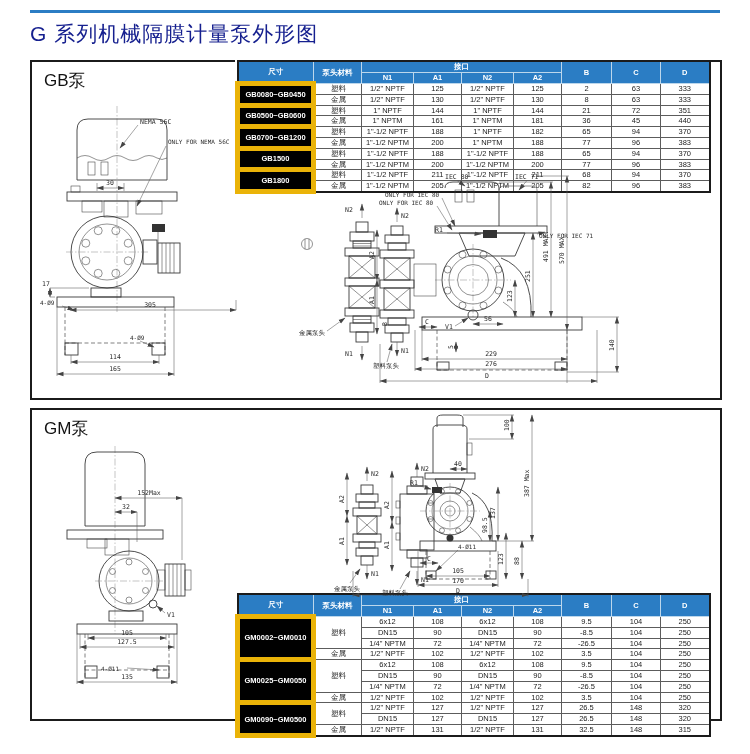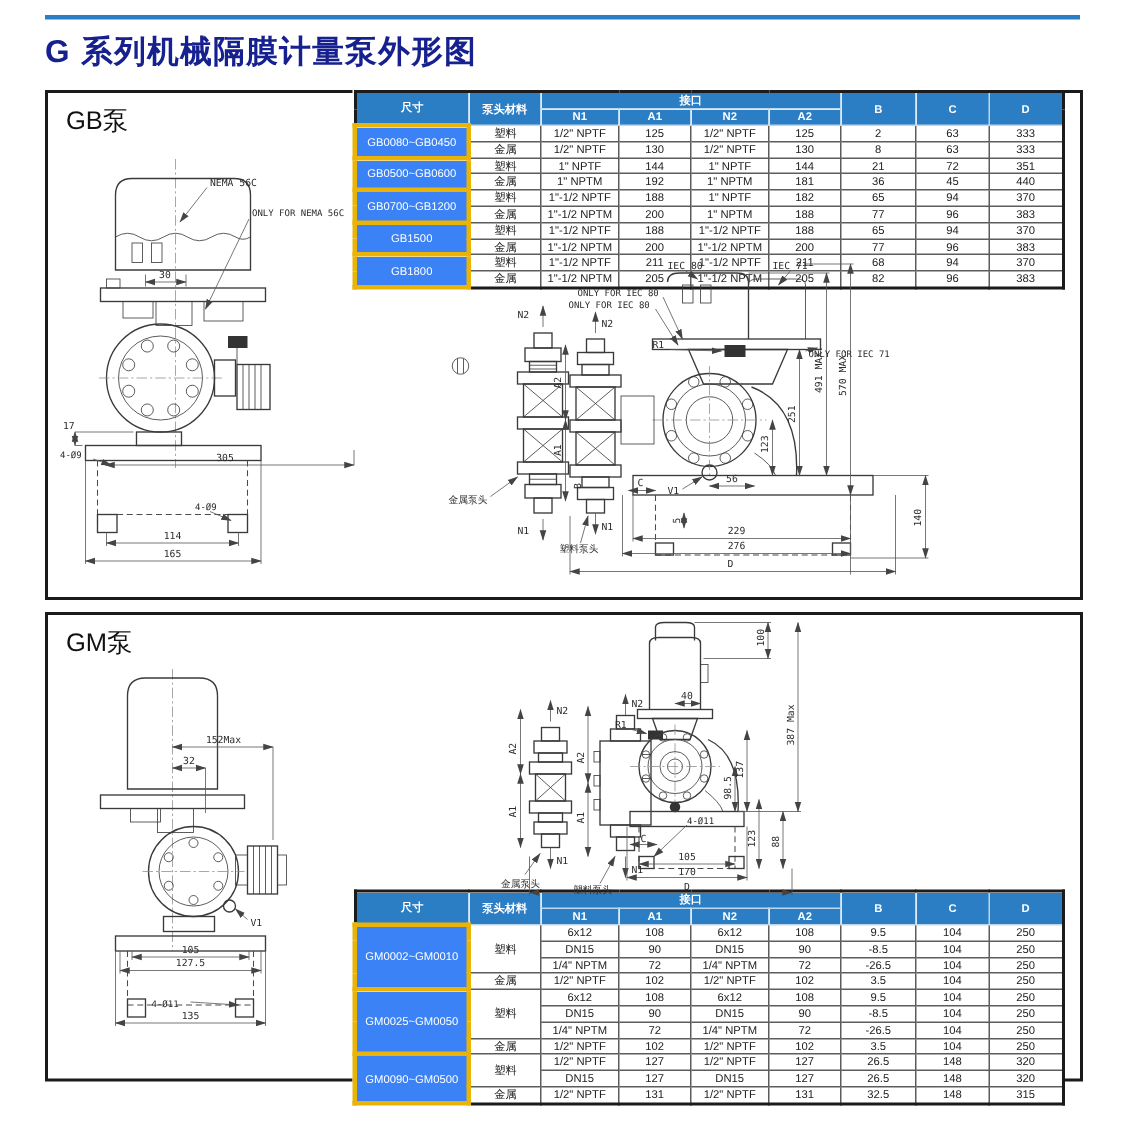--- a/index.html
+++ b/index.html
@@ -1,32 +1,32 @@
 <!DOCTYPE html>
 <html><head>
 <meta charset="utf-8">
 <style>
   html,body{margin:0;padding:0;background:#fff;}
   .page{position:relative;width:750px;height:754px;background:#fff;overflow:hidden;
         font-family:"Liberation Sans",sans-serif;}
   .top-rule{position:absolute;left:30px;top:10px;width:690px;height:3px;background:#2b7dc4;}
-  .page-title{position:absolute;left:30px;top:20px;margin:0;font-size:21px;font-weight:bold;
+  .page-title{position:absolute;left:30px;top:20px;margin:0;font-size:21px;font-weight:normal;
         color:#16208f;letter-spacing:1px;}
   .panel{position:absolute;left:30px;width:692px;border:2px solid #1b1b1b;background:#fff;box-sizing:border-box;}
   .panel.gb{top:60px;height:340px;}
   .panel.gm{top:408px;height:313px;}
   .panel-label{position:absolute;left:12px;top:7px;font-size:17px;font-weight:normal;color:#111;}
   
   table.spec{position:absolute;border-collapse:collapse;table-layout:fixed;width:472px;left:203px;
         border:2px solid #1b1b1b;background:#fff;}
   table.spec th,table.spec td{padding:0;text-align:center;vertical-align:middle;
         font-size:7.5px;line-height:9.6px;height:9.8px;overflow:hidden;white-space:nowrap;}
   table.spec th{background:#2b7dc4;color:#fff;font-weight:bold;border:1px solid #bcd7ec;height:10px;}
   table.spec td{border:1px solid #5c5c5c;color:#1c1c1c;}
-  table.spec td.size-cell{background:#3b82f6;color:#fff;font-weight:normal;border:3px solid #eab308;}
+  table.spec td.size-cell{background:#000000;color:#fff;font-weight:bold;border:5px solid #eab308;}
   table.spec td.mat-cell{color:#1c1c1c;margin-top:24px;}
   col.col-size{width:76px;}col.col-mat{width:48px;}col.col-n1{width:52px;}col.col-a1{width:48px;}
   col.col-n2{width:52px;}col.col-a2{width:48px;}col.col-b{width:50px;}col.col-c{width:49px;}col.col-d{width:49px;}
   .gb-table{top:-2px;}
   .gm-table{top:183px;}
   
   svg{position:absolute;overflow:visible;}
   .ln{fill:none;stroke:#3a3a3a;stroke-width:0.9;}
   .thin{fill:none;stroke:#3a3a3a;stroke-width:0.55;}
   .cl{fill:none;stroke:#8a8a8a;stroke-width:0.5;stroke-dasharray:7 2 1.5 2;}
@@ -112,21 +112,21 @@
             <td>144</td>
             <td>1" NPTF</td>
             <td>144</td>
             <td>21</td>
             <td>72</td>
             <td>351</td>
           </tr>
           <tr>
             <td class="mat-cell" rowspan="1">金属</td>
             <td>1" NPTM</td>
-            <td>192</td>
+            <td>161</td>
             <td>1" NPTM</td>
             <td>181</td>
             <td>36</td>
             <td>45</td>
             <td>440</td>
           </tr>
           <tr>
             <td class="size-cell" rowspan="2">GB0700~GB1200</td>
             <td class="mat-cell" rowspan="1">塑料</td>
             <td>1"-1/2 NPTF</td>

